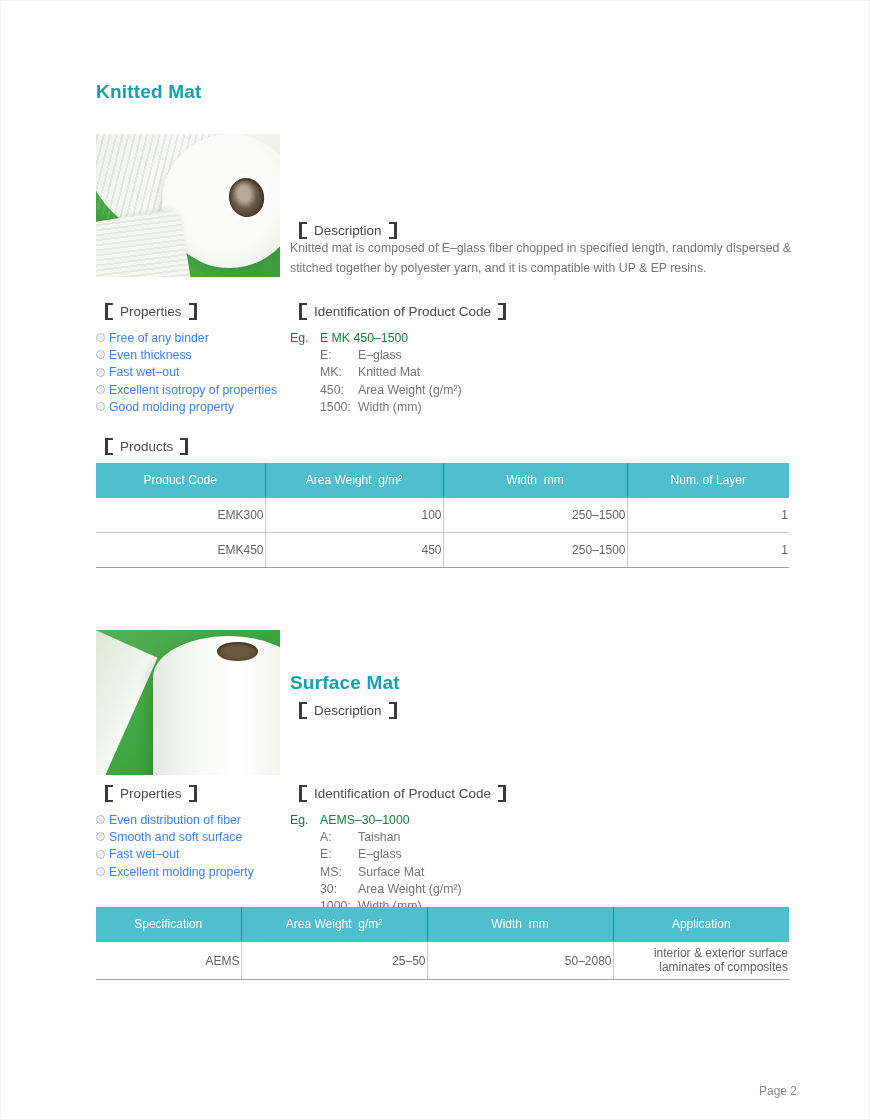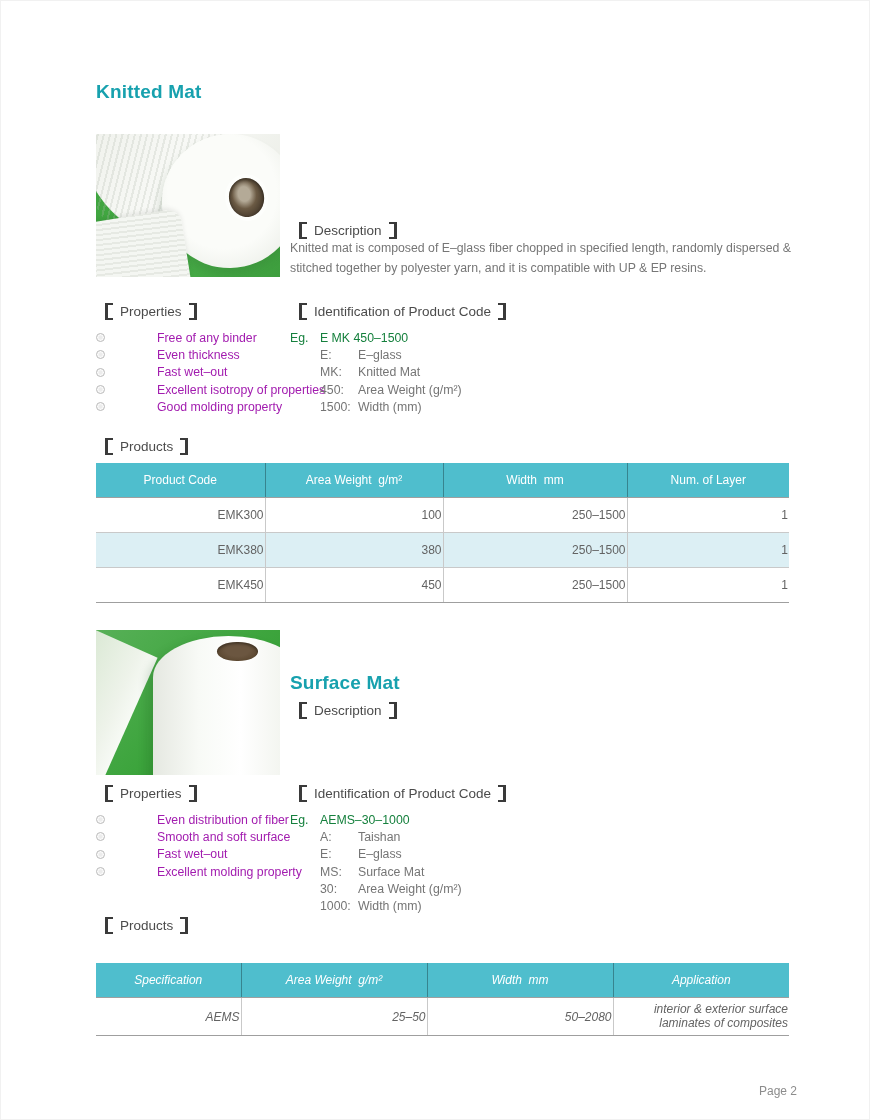--- a/index.html
+++ b/index.html
@@ -13,21 +13,21 @@
   .t-k{left:96px;top:81px;}
   .t-s{left:290px;top:672px;}
   .sec-head{display:flex;align-items:center;height:18px;color:#4b4b4b;font-size:13.5px;padding-left:9px;}
   .brk{display:inline-block;width:5px;height:13px;flex:0 0 auto;}
   .brk-l{border-left:3px solid #3a3a3a;border-top:2.5px solid #3a3a3a;border-bottom:2.5px solid #3a3a3a;margin-right:7px;}
   .brk-r{border-right:3px solid #3a3a3a;border-top:2.5px solid #3a3a3a;border-bottom:2.5px solid #3a3a3a;margin-left:7px;}
   
   .absblock{position:absolute;}
   .desc-text{margin-top:0;width:560px;font-size:12.3px;line-height:19.5px;color:#767676;white-space:pre-line;}
   .prop-list{list-style:none;margin:9px 0 0 0;padding:0;}
-  .prop-list li{display:flex;align-items:center;height:17.3px;font-size:12.3px;color:#a21caf;white-space:nowrap;gap:48px;}
+  .prop-list li{display:flex;align-items:center;height:17.3px;font-size:12.3px;color:#3b82f6;white-space:nowrap;}
   .bullet{width:7px;height:7px;border:1.5px solid #bdbdbd;border-radius:50%;background:#ececec;box-shadow:inset 0 0 0 1.3px #fbfbfb;margin-right:4px;flex:0 0 auto;}
   .id-eg{margin-top:9px;display:flex;font-size:12.3px;color:#15803d;height:17.3px;align-items:center;}
   .id-eg-label{width:30px;}
   .id-rows{margin-left:30px;}
   .id-row{display:flex;font-size:12.3px;color:#757575;height:17.3px;align-items:center;}
   .id-key{width:38px;}
   
   .ptable{position:absolute;border-collapse:collapse;table-layout:fixed;width:693px;}
   .ptable th{
     background:#4fbecd;color:#ffffff;font-weight:normal;font-size:12px;height:32px;
@@ -185,26 +185,20 @@
         <th>Num. of Layer</th>
       </tr>
     </thead>
     <tbody>
       <tr>
         <td>EMK300</td>
         <td>100</td>
         <td>250–1500</td>
         <td>1</td>
       </tr>
-      <tr class="alt">
-        <td>EMK380</td>
-        <td>380</td>
-        <td>250–1500</td>
-        <td>1</td>
-      </tr>
       <tr>
         <td>EMK450</td>
         <td>450</td>
         <td>250–1500</td>
         <td>1</td>
       </tr>
     </tbody>
   </table>
 
   <div class="photo photo2">
@@ -284,21 +278,21 @@
   </div>
 
   <div class="absblock" style="left:96px;top:916px;">
     <div class="sec-head">
       <span class="brk brk-l"></span>
       <span>Products</span>
       <span class="brk brk-r"></span>
     </div>
   </div>
 
-  <table class="ptable tbl2" style="left:96px;top:963px;font-style:italic;">
+  <table class="ptable tbl2" style="left:96px;top:907px;">
     <colgroup>
         <col style="width:145px">
         <col style="width:186px">
         <col style="width:186px">
         <col style="width:176px">
       </colgroup>
     <thead>
       <tr>
         <th>Specification</th>
         <th>Area Weight  g/m²</th>

